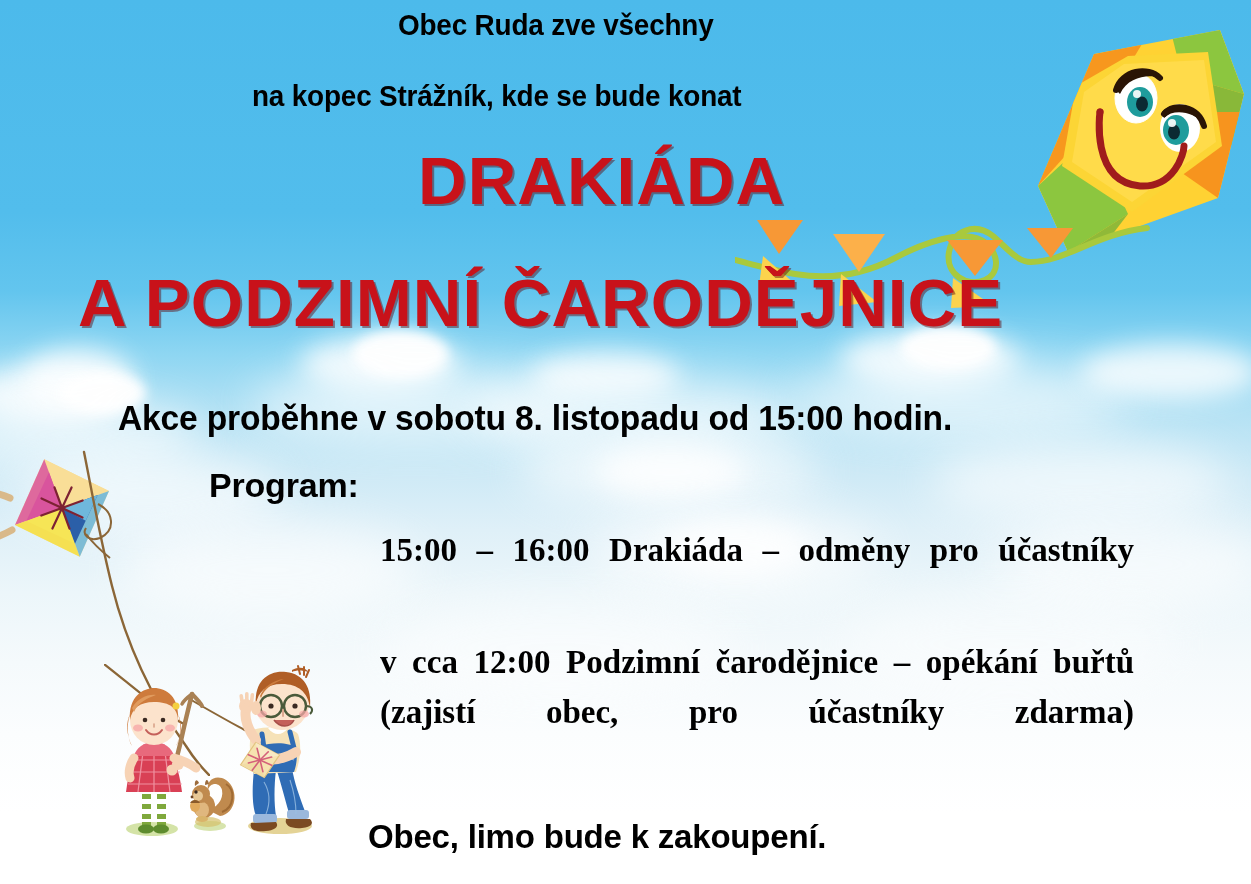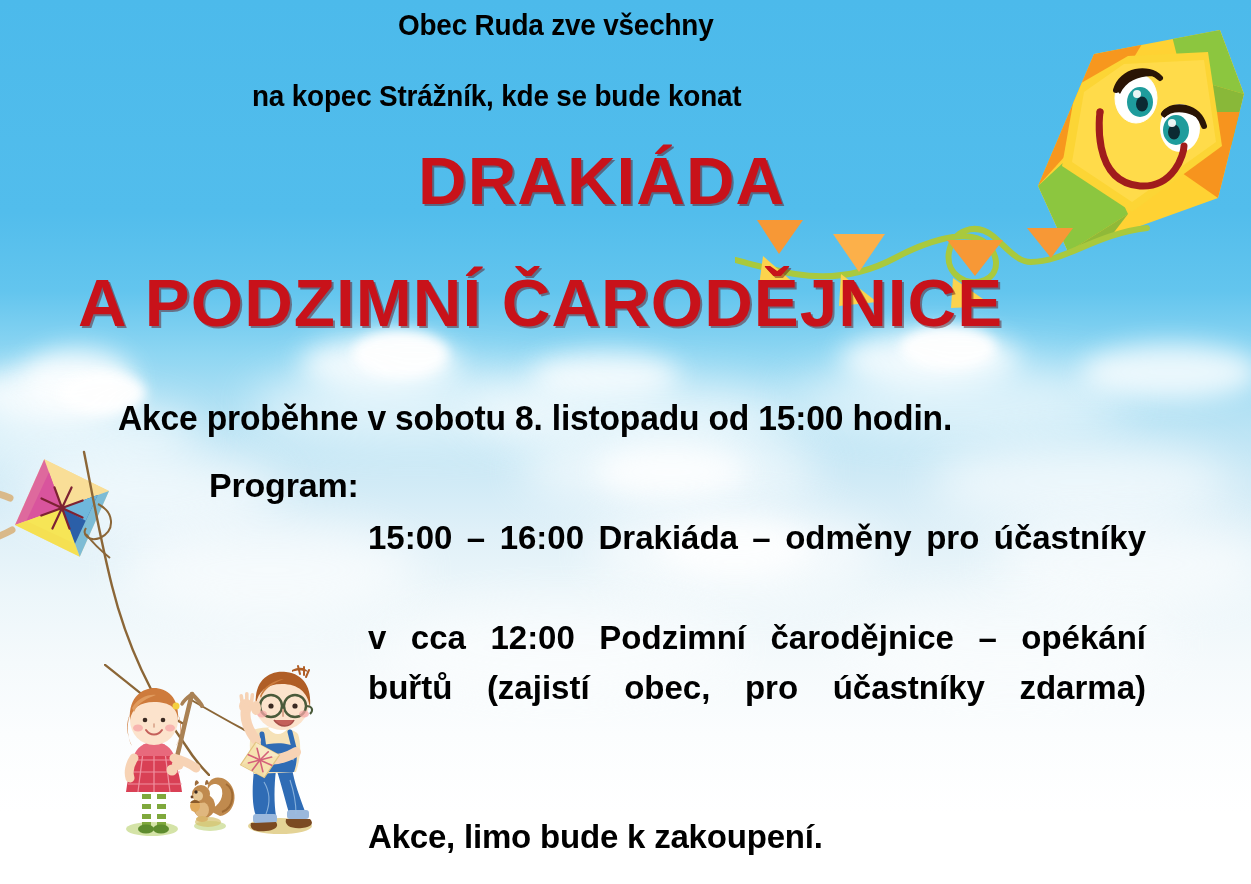--- a/index.html
+++ b/index.html
@@ -89,21 +89,21 @@
     left:368px; top:513px;
     width:778px;
     color:#000;
     font-family:"Liberation Sans", sans-serif;
     font-size:33px;
     font-weight:bold;
     line-height:50px;
     text-align:justify;
     text-justify:inter-word;
   }
-  #programbody p{margin:0;}
+  #programbody p{margin:12px;font-family:Liberation Serif, serif;}
   #programbody p.j::after{
     content:"";
     display:inline-block;
     width:100%;
   }
   #lastline{
     left:368px; top:818px;
     font-size:33px; font-weight:bold;
   }
 
@@ -450,15 +450,15 @@
 
   <div class="line" id="dateline">Akce proběhne v sobotu 8. listopadu od 15:00 hodin.</div>
 
   <div class="line" id="programlabel">Program:</div>
 
   <div id="programbody">
     <p class="j">15:00 – 16:00 Drakiáda – odměny pro účastníky</p>
     <p class="j">v cca 12:00 Podzimní čarodějnice – opékání buřtů (zajistí obec, pro účastníky zdarma)</p>
   </div>
 
-  <div class="line" id="lastline">Akce, limo bude k zakoupení.</div>
+  <div class="line" id="lastline">Obec, limo bude k zakoupení.</div>
 
 </div>
 
 </body></html>

